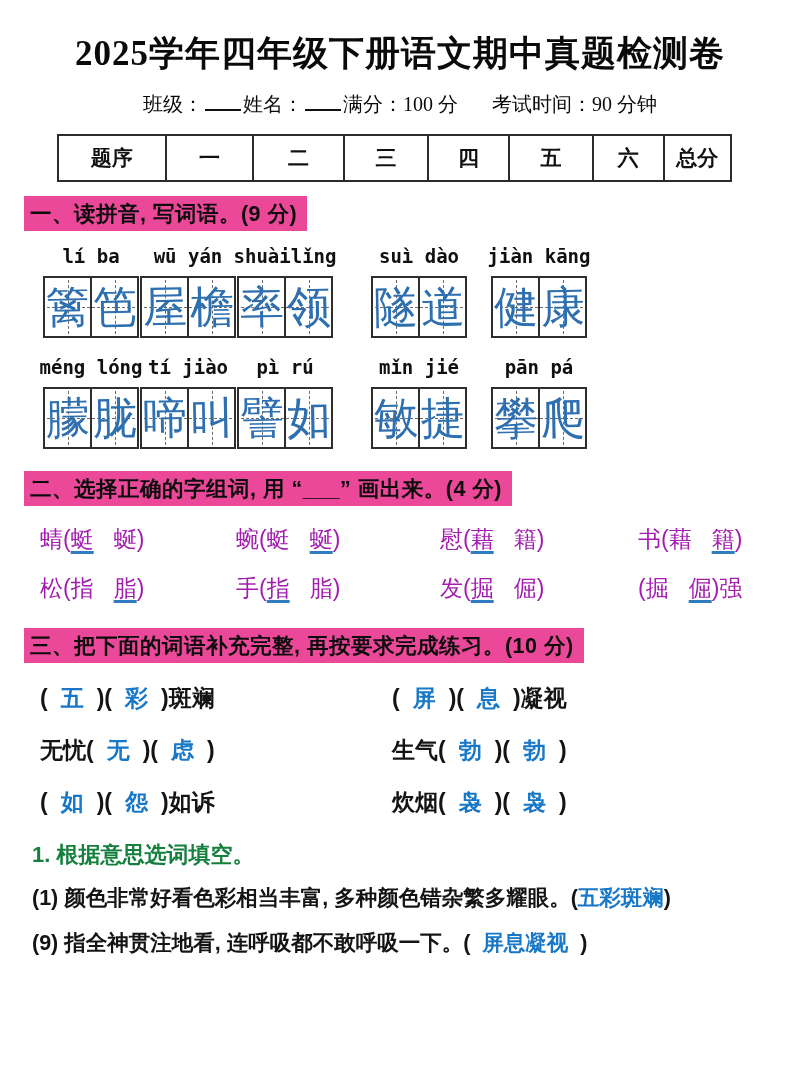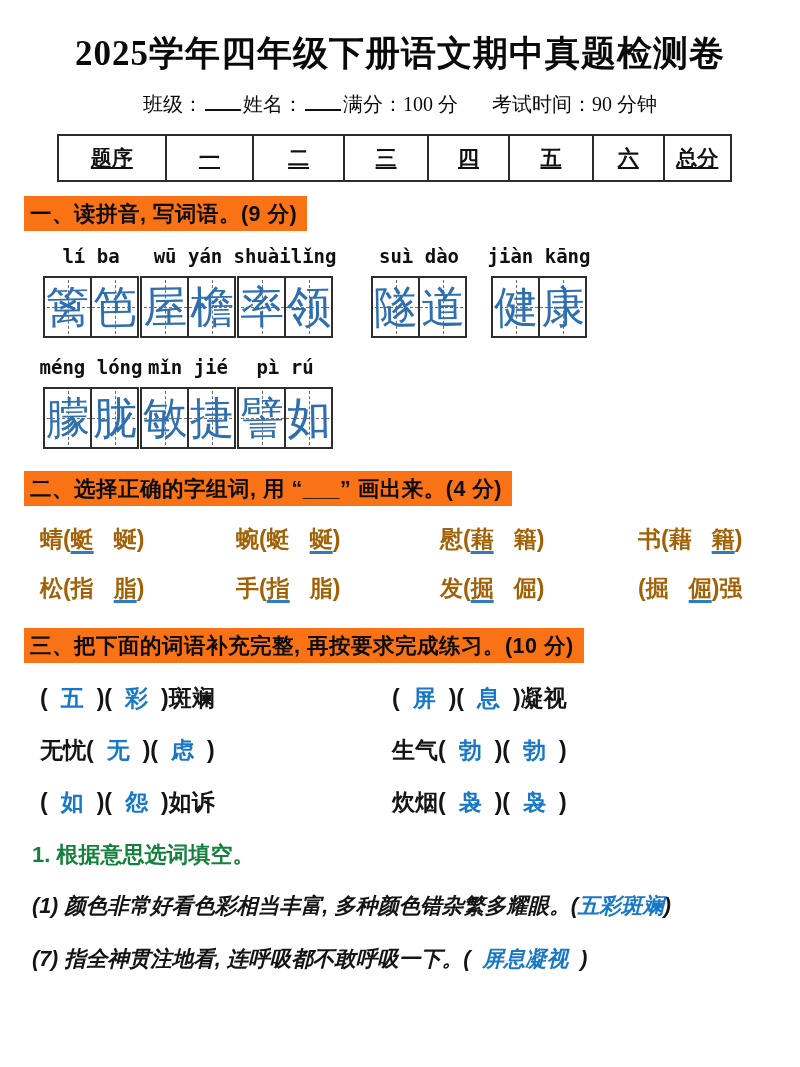--- a/index.html
+++ b/index.html
@@ -27,29 +27,29 @@
   }
   .info-gap{display:inline-block;width:34px;}
 
   
   table.score{
     border-collapse:collapse;table-layout:fixed;
     margin:16px 0 0 57px;width:675px;
   }
   table.score td{
     border:2px solid #2b2b2b;text-align:center;
-    font-size:21px;font-weight:600;color:#111;padding:0;text-decoration:underline;
+    font-size:21px;font-weight:600;color:#111;padding:0;
   }
   table.score tr.r1 td{height:44px;}
   table.score tr.r2 td{height:42px;}
   table.score td.lab{font-weight:700;}
 
   
   .sec-head{
-    display:inline-block;background:#f97316;color:#0c0c0c;
+    display:inline-block;background:#ec4899;color:#0c0c0c;
     font-size:21.5px;font-weight:800;padding:3px 10px 3px 6px;
     margin:14px 8px 0 24px;letter-spacing:.5px;
   }
 
   
   .py-row{display:flex;margin:14px 0 0 55px;}
   .unit{width:72px;display:flex;flex-direction:column;align-items:center;}
   .unit:nth-child(2){margin-left:25px;}
   .unit:nth-child(3){margin-left:25px;}
   .unit:nth-child(4){margin-left:62px;}
@@ -74,36 +74,36 @@
     border-left:1.5px dashed #6b6b6b;z-index:0;
   }
   .hw{
     position:relative;z-index:1;color:#2e6fb0;
     font-family:"DejaVu Serif",serif;font-size:44px;font-weight:500;
     line-height:1;transform:rotate(-1deg);
   }
 
   
   .s2-row{display:grid;grid-template-columns:196px 204px 198px auto;
-    margin:18px 0 0 40px;font-size:23px;font-weight:700;color:#a16207;}
+    margin:18px 0 0 40px;font-size:23px;font-weight:400;color:#a21caf;}
   .opt{display:inline-block;}
   .opt.o2{margin-left:20px;}
   .opt.sel{
     text-decoration:underline;text-decoration-color:#2f7dc0;
     text-decoration-thickness:2.5px;text-underline-offset:4px;
   }
 
   
   .s3-grid{display:grid;grid-template-columns:352px auto;
     row-gap:21px;margin:20px 0 0 40px;font-size:23px;font-weight:600;}
   .ans{color:#1878c8;font-weight:700;margin:0 13px;}
 
   
   .q-head{font-size:22px;font-weight:800;margin:22px 0 0 32px;color:#15803d;}
-  .q-item{font-size:21.5px;font-weight:600;margin:19px 0 0 32px;color:#141414;line-height:34px;font-style:italic;}
+  .q-item{font-size:21.5px;font-weight:600;margin:11px 0 0 32px;color:#141414;line-height:34px;}
   .fill{color:#1878c8;font-weight:700;margin:0 12px;}
   .fill.tight{margin:0;}
 </style>
 </head>
 <body>
 
 <div class="page">
 
   <div class="title">2025学年四年级下册语文期中真题检测卷</div>
 
@@ -202,38 +202,60 @@
       <div class="tzbox">
         <div class="tzcell">
             <span class="hw">朦</span>
           </div>
         <div class="tzcell">
             <span class="hw">胧</span>
           </div>
       </div>
     </div>
     <div class="unit">
+      <div class="pinyin">tí jiào</div>
+      <div class="tzbox">
+        <div class="tzcell">
+            <span class="hw">啼</span>
+          </div>
+        <div class="tzcell">
+            <span class="hw">叫</span>
+          </div>
+      </div>
+    </div>
+    <div class="unit">
+      <div class="pinyin">pì rú</div>
+      <div class="tzbox">
+        <div class="tzcell">
+            <span class="hw">譬</span>
+          </div>
+        <div class="tzcell">
+            <span class="hw">如</span>
+          </div>
+      </div>
+    </div>
+    <div class="unit">
       <div class="pinyin">mǐn jié</div>
       <div class="tzbox">
         <div class="tzcell">
             <span class="hw">敏</span>
           </div>
         <div class="tzcell">
             <span class="hw">捷</span>
           </div>
       </div>
     </div>
     <div class="unit">
-      <div class="pinyin">pì rú</div>
-      <div class="tzbox">
-        <div class="tzcell">
-            <span class="hw">譬</span>
-          </div>
-        <div class="tzcell">
-            <span class="hw">如</span>
+      <div class="pinyin">pān  pá</div>
+      <div class="tzbox">
+        <div class="tzcell">
+            <span class="hw">攀</span>
+          </div>
+        <div class="tzcell">
+            <span class="hw">爬</span>
           </div>
       </div>
     </div>
   </div>
 
   <div style="margin-top:8px;"><span class="sec-head">二、选择正确的字组词, 用 “___” 画出来。(4 分)</span></div>
 
   <div class="s2-row">
     <div><span>蜻(</span><span class="opt sel">蜓</span><span class="opt o2">蜒</span><span>)</span></div>
     <div><span>蜿(</span><span class="opt">蜓</span><span class="opt o2 sel">蜒</span><span>)</span></div>
@@ -255,15 +277,15 @@
     <div><span>(</span><span class="ans">屏</span><span>)(</span><span class="ans">息</span><span>)凝视</span></div>
     <div><span>无忧(</span><span class="ans">无</span><span>)(</span><span class="ans">虑</span><span>)</span></div>
     <div><span>生气(</span><span class="ans">勃</span><span>)(</span><span class="ans">勃</span><span>)</span></div>
     <div><span>(</span><span class="ans">如</span><span>)(</span><span class="ans">怨</span><span>)如诉</span></div>
     <div><span>炊烟(</span><span class="ans">袅</span><span>)(</span><span class="ans">袅</span><span>)</span></div>
   </div>
 
   <div class="q-head">1. 根据意思选词填空。</div>
 
   <div class="q-item"><span>(1) 颜色非常好看色彩相当丰富, 多种颜色错杂繁多耀眼。(</span><span class="fill tight">五彩斑斓</span><span>)</span></div>
-  <div class="q-item"><span>(7) 指全神贯注地看, 连呼吸都不敢呼吸一下。(</span><span class="fill">屏息凝视</span><span>)</span></div>
+  <div class="q-item"><span>(9) 指全神贯注地看, 连呼吸都不敢呼吸一下。(</span><span class="fill">屏息凝视</span><span>)</span></div>
 
 </div>
 
 </body></html>

